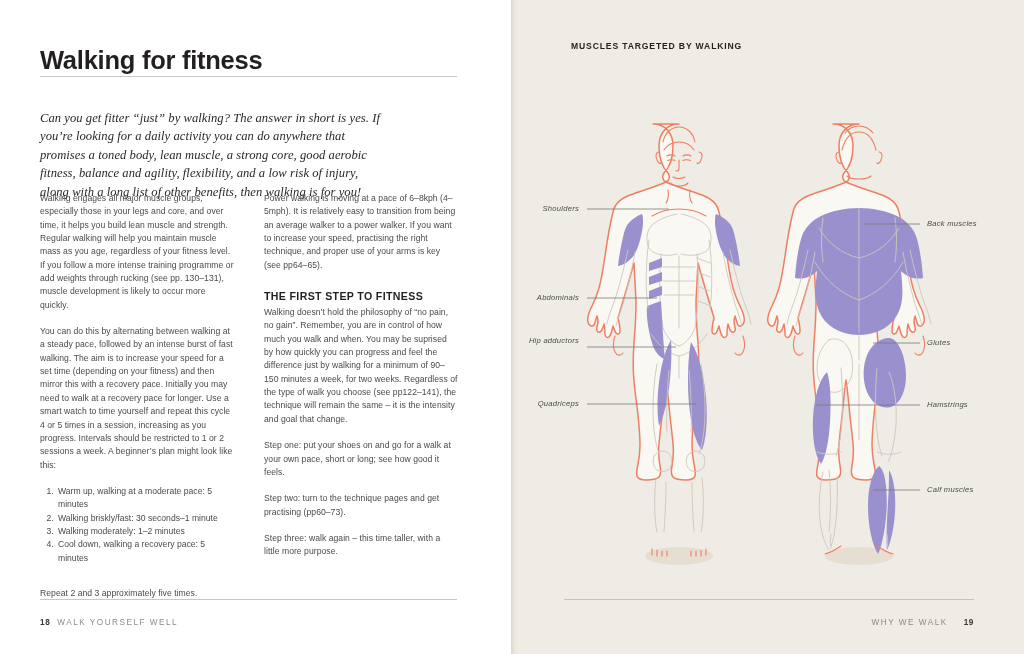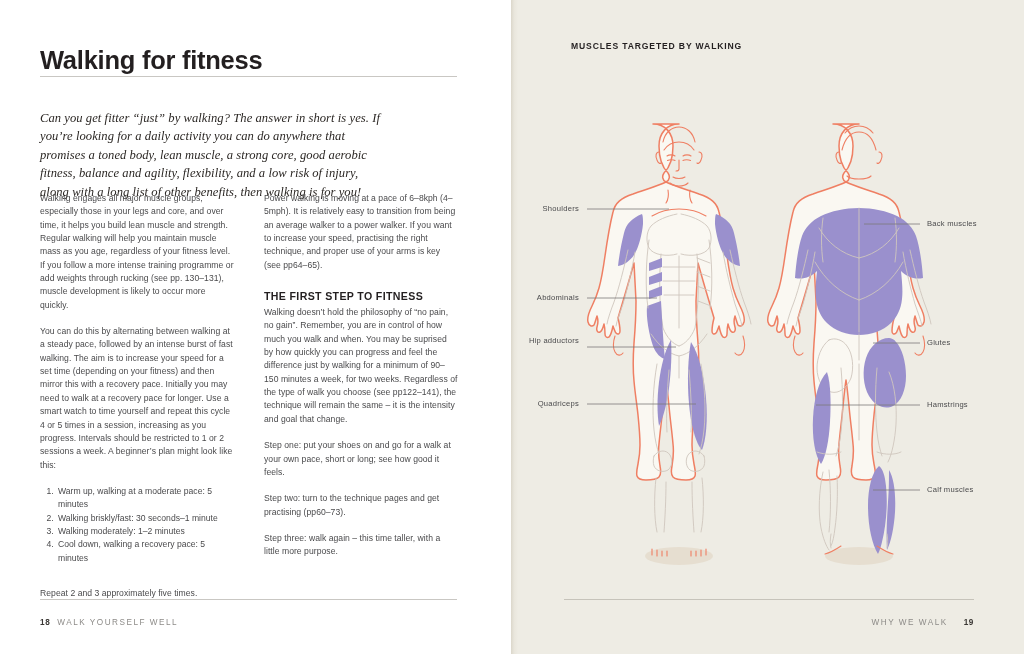--- a/index.html
+++ b/index.html
@@ -163,20 +163,21 @@
     left: 0; top: 0;
     width: 513px; height: 654px;
   }
   .lbl {
     position: absolute;
     font-size: 7.6px;
     color: #4a4a4c;
     letter-spacing: 0.25px;
     line-height: 10px;
     white-space: nowrap;
+    font-style: italic;
   }
   .lbl.right-side { text-align: left; }
   .lbl.left-side { text-align: right; }
   .lbl.two-line { white-space: normal; width: 54px; }
 </style>
 </head>
 <body>
 
 <div class="spread">
 

